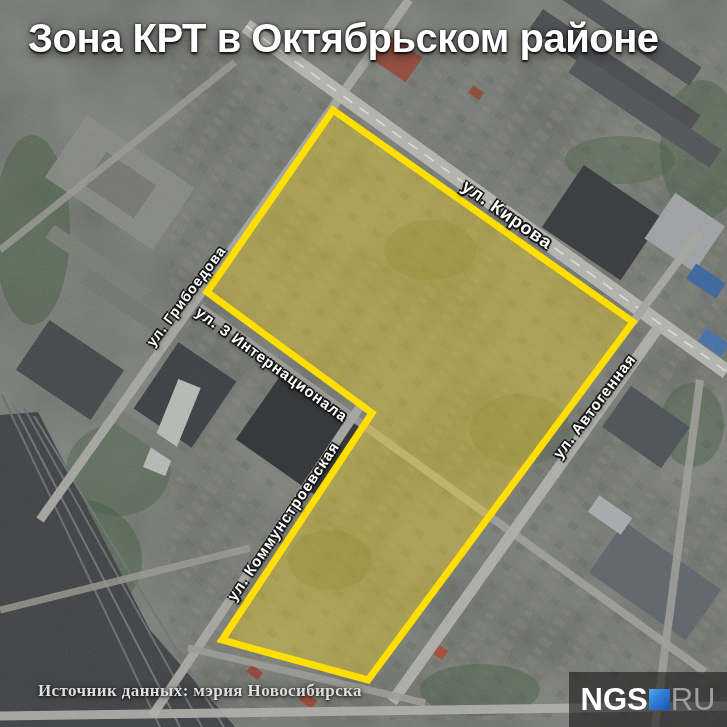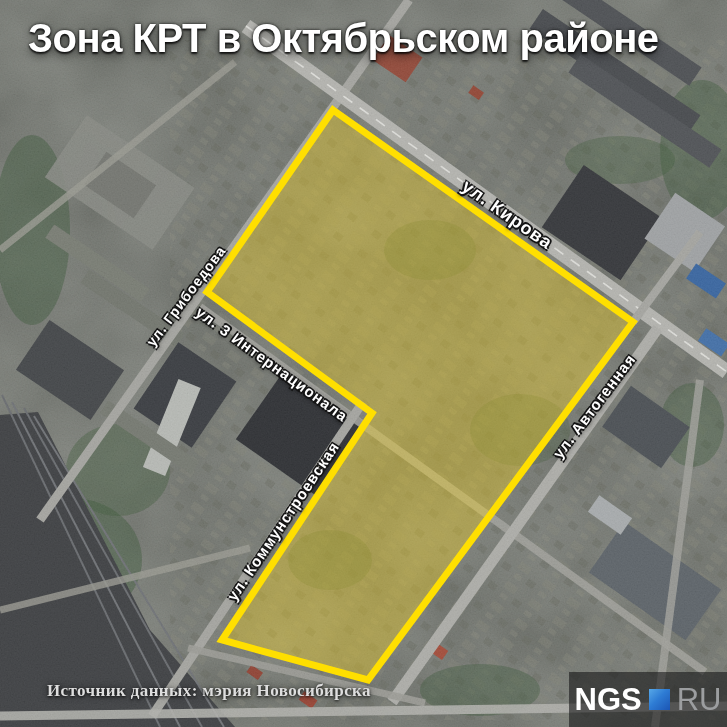--- a/index.html
+++ b/index.html
@@ -11,25 +11,25 @@
          letter-spacing:-0.5px;white-space:nowrap;
          text-shadow:0 2px 2px rgba(0,0,0,.7),0 4px 10px rgba(0,0,0,.55),0 0 3px rgba(0,0,0,.85);}
   .street{position:absolute;color:#ffffff;font-weight:bold;white-space:nowrap;letter-spacing:1px;
           text-shadow:-1.5px -1.5px 0 #141414,1.5px -1.5px 0 #141414,-1.5px 1.5px 0 #141414,
                       1.5px 1.5px 0 #141414,0 2px 4px rgba(0,0,0,.7);}
   .st-kirova{left:507px;top:215px;font-size:18px;transform:translate(-50%,-50%) rotate(35deg);}
   .st-griboedova{left:186px;top:296px;font-size:14px;transform:translate(-50%,-50%) rotate(-53deg);}
   .st-internationala{left:272px;top:364px;font-size:15px;transform:translate(-50%,-50%) rotate(36deg);}
   .st-kommunstroevskaya{left:283px;top:521px;font-size:15px;transform:translate(-50%,-50%) rotate(-56deg);}
   .st-avtogennaya{left:594px;top:406px;font-size:15px;transform:translate(-50%,-50%) rotate(-53deg);}
-  .source{position:absolute;left:47px;top:681px;font-family:"Liberation Serif",serif;font-size:17px;
+  .source{position:absolute;left:38px;top:681px;font-family:"Liberation Serif",serif;font-size:17px;
           font-weight:600;color:#dedede;letter-spacing:0.4px;white-space:nowrap;
           text-shadow:0 1px 3px rgba(0,0,0,.85),0 0 7px rgba(0,0,0,.5);}
   .ngs-logo{position:absolute;right:0;bottom:0;width:158px;height:55px;background:rgba(12,12,14,0.55);
-            display:flex;align-items:center;justify-content:center;gap:7px;cursor:pointer;}
+            display:flex;align-items:center;justify-content:center;gap:1px;cursor:pointer;}
   .ngs-text{color:#ffffff;font-weight:bold;font-size:31px;letter-spacing:0;}
   .ngs-square{width:21px;height:21px;background:linear-gradient(135deg,#57a8e8 0%,#2e7cd4 45%,#1b55b4 100%);}
   .ngs-ru{color:#9c9ea0;font-weight:normal;font-size:31px;letter-spacing:0;}
 </style>
 </head>
 <body>
 
 <div class="canvas">
 
   <svg class="satellite" viewBox="0 0 727 727" width="727" height="727" xmlns="http://www.w3.org/2000/svg">

